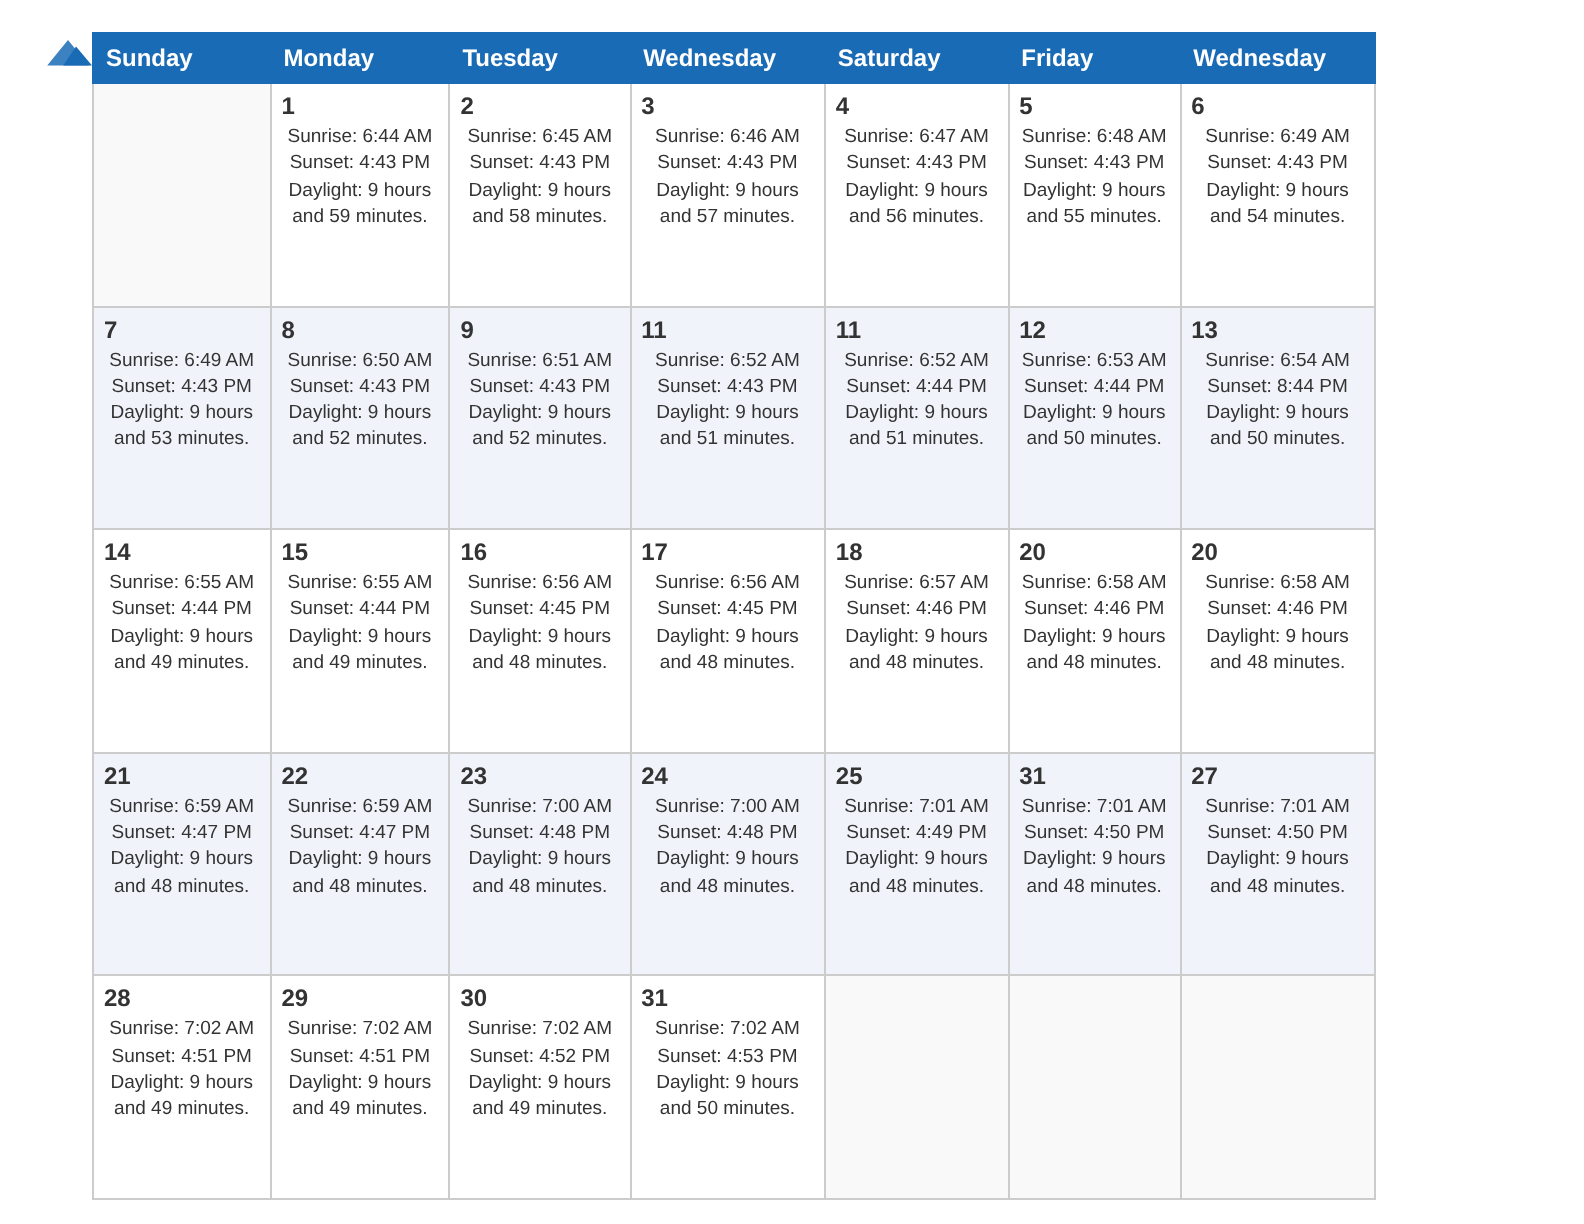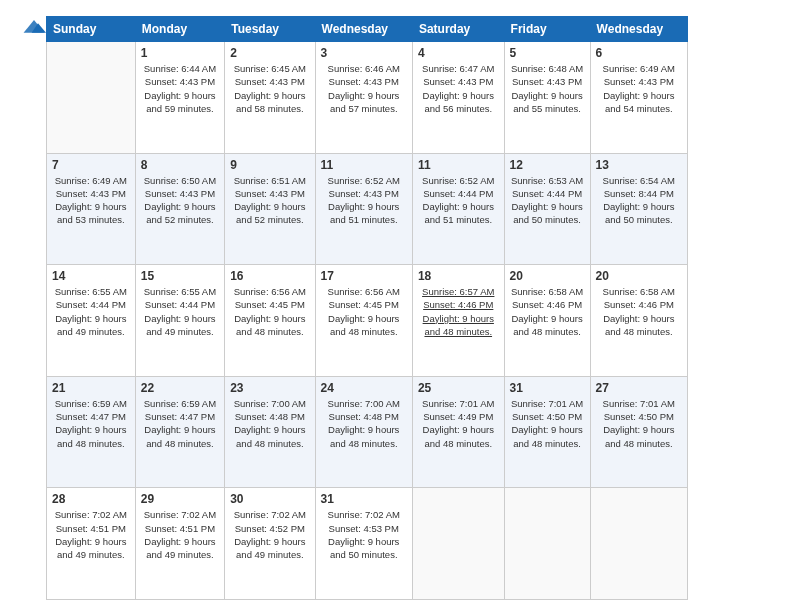--- a/index.html
+++ b/index.html
@@ -252,21 +252,21 @@
           </td>
           <td>
             <span class="day-num">17</span>
             <div class="day-info" style="white-space: pre-line;">Sunrise: 6:56 AM
 Sunset: 4:45 PM
 Daylight: 9 hours
 and 48 minutes.</div>
           </td>
           <td>
             <span class="day-num">18</span>
-            <div class="day-info" style="white-space: pre-line; text-decoration: underline;">Sunrise: 6:57 AM
+            <div class="day-info" style="white-space: pre-line;">Sunrise: 6:57 AM
 Sunset: 4:46 PM
 Daylight: 9 hours
 and 48 minutes.</div>
           </td>
           <td>
             <span class="day-num">20</span>
             <div class="day-info" style="white-space: pre-line;">Sunrise: 6:58 AM
 Sunset: 4:46 PM
 Daylight: 9 hours
 and 48 minutes.</div>

